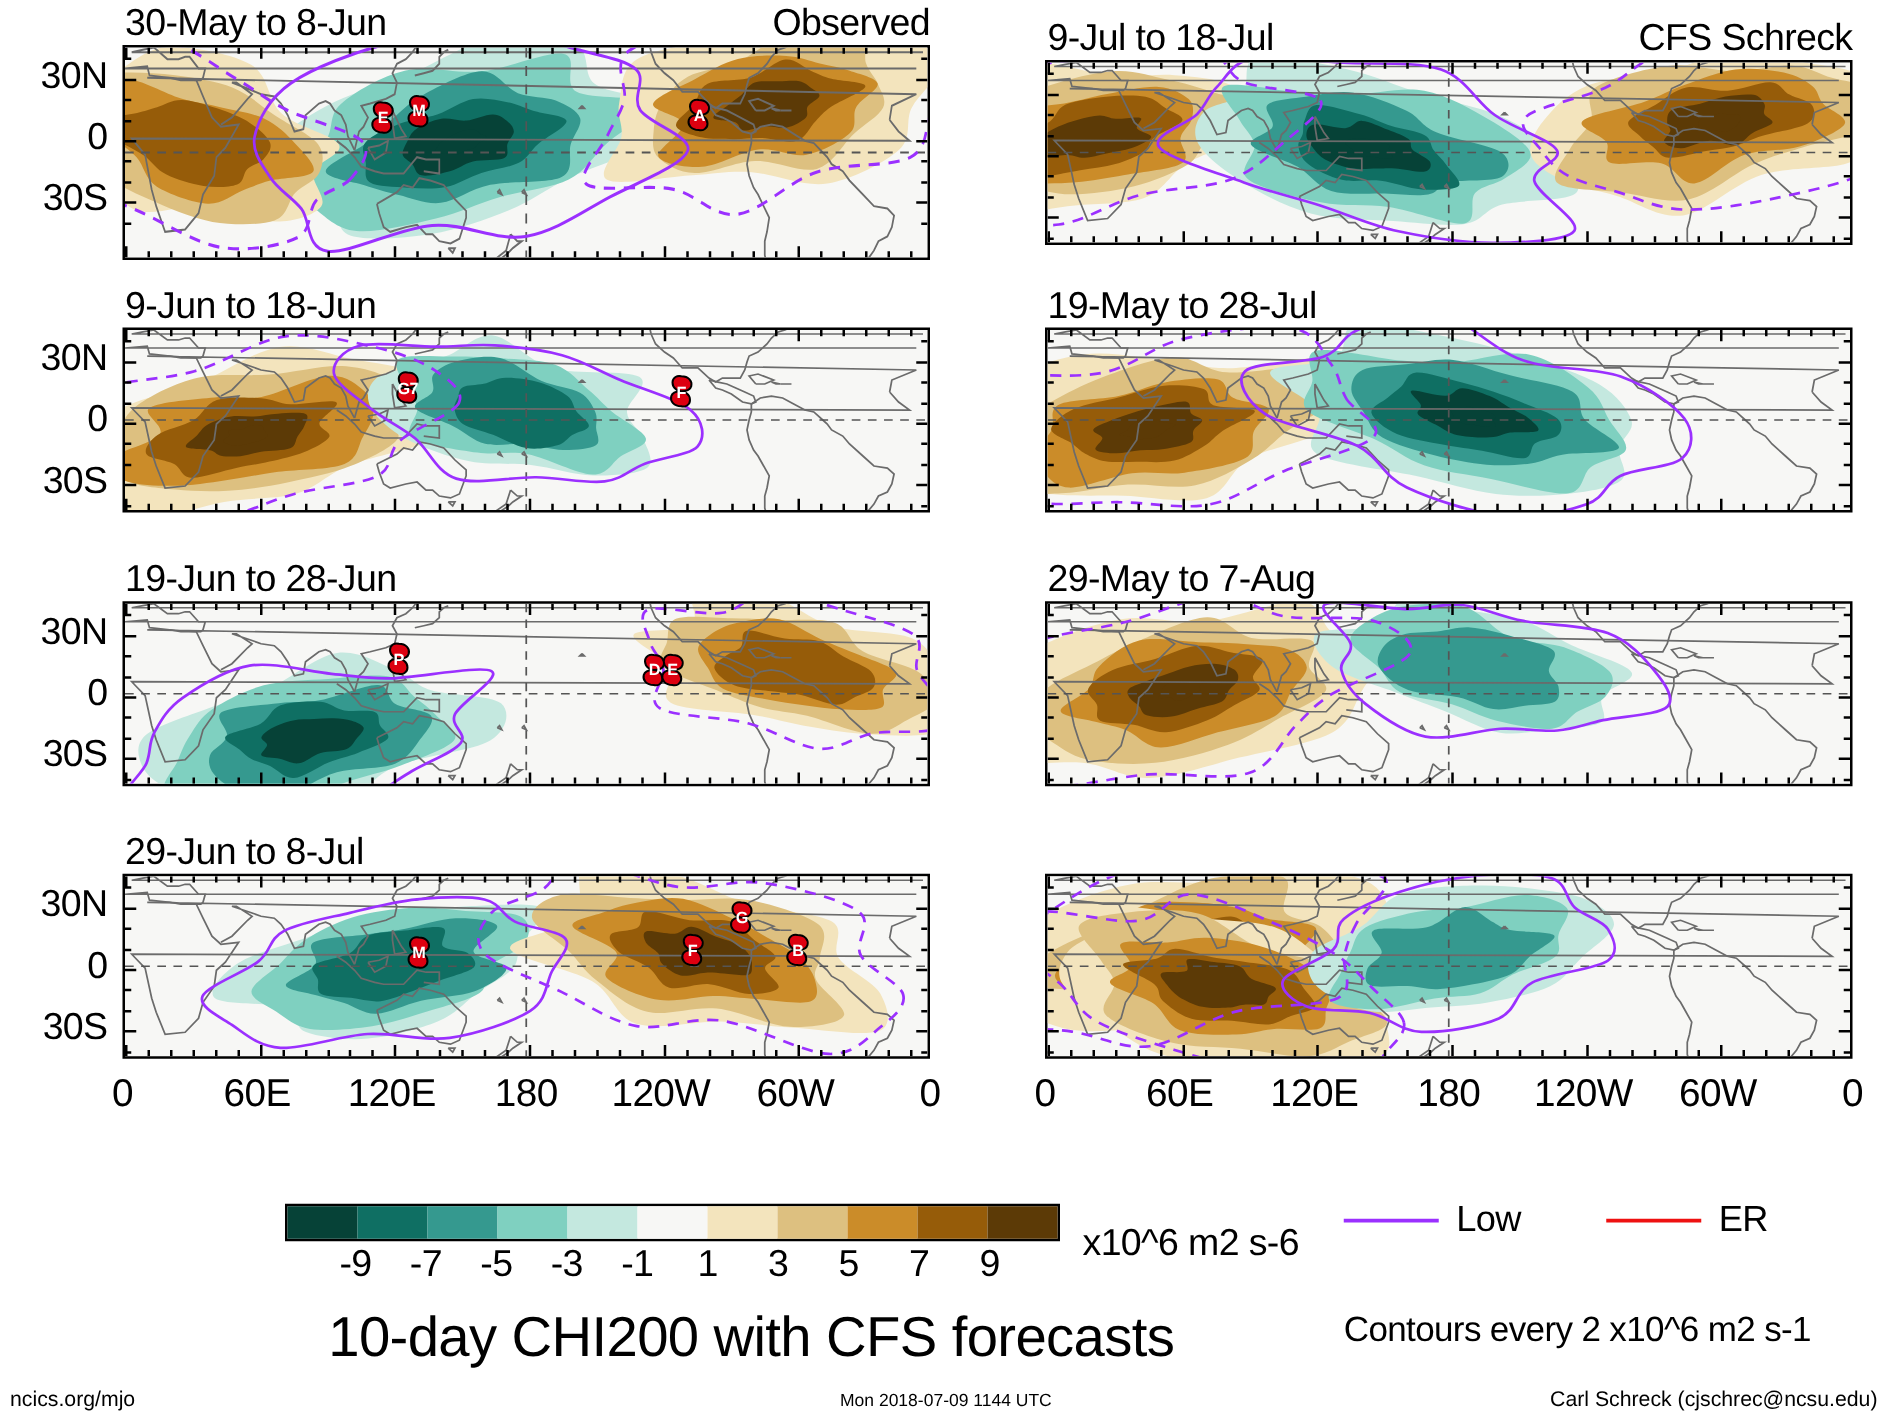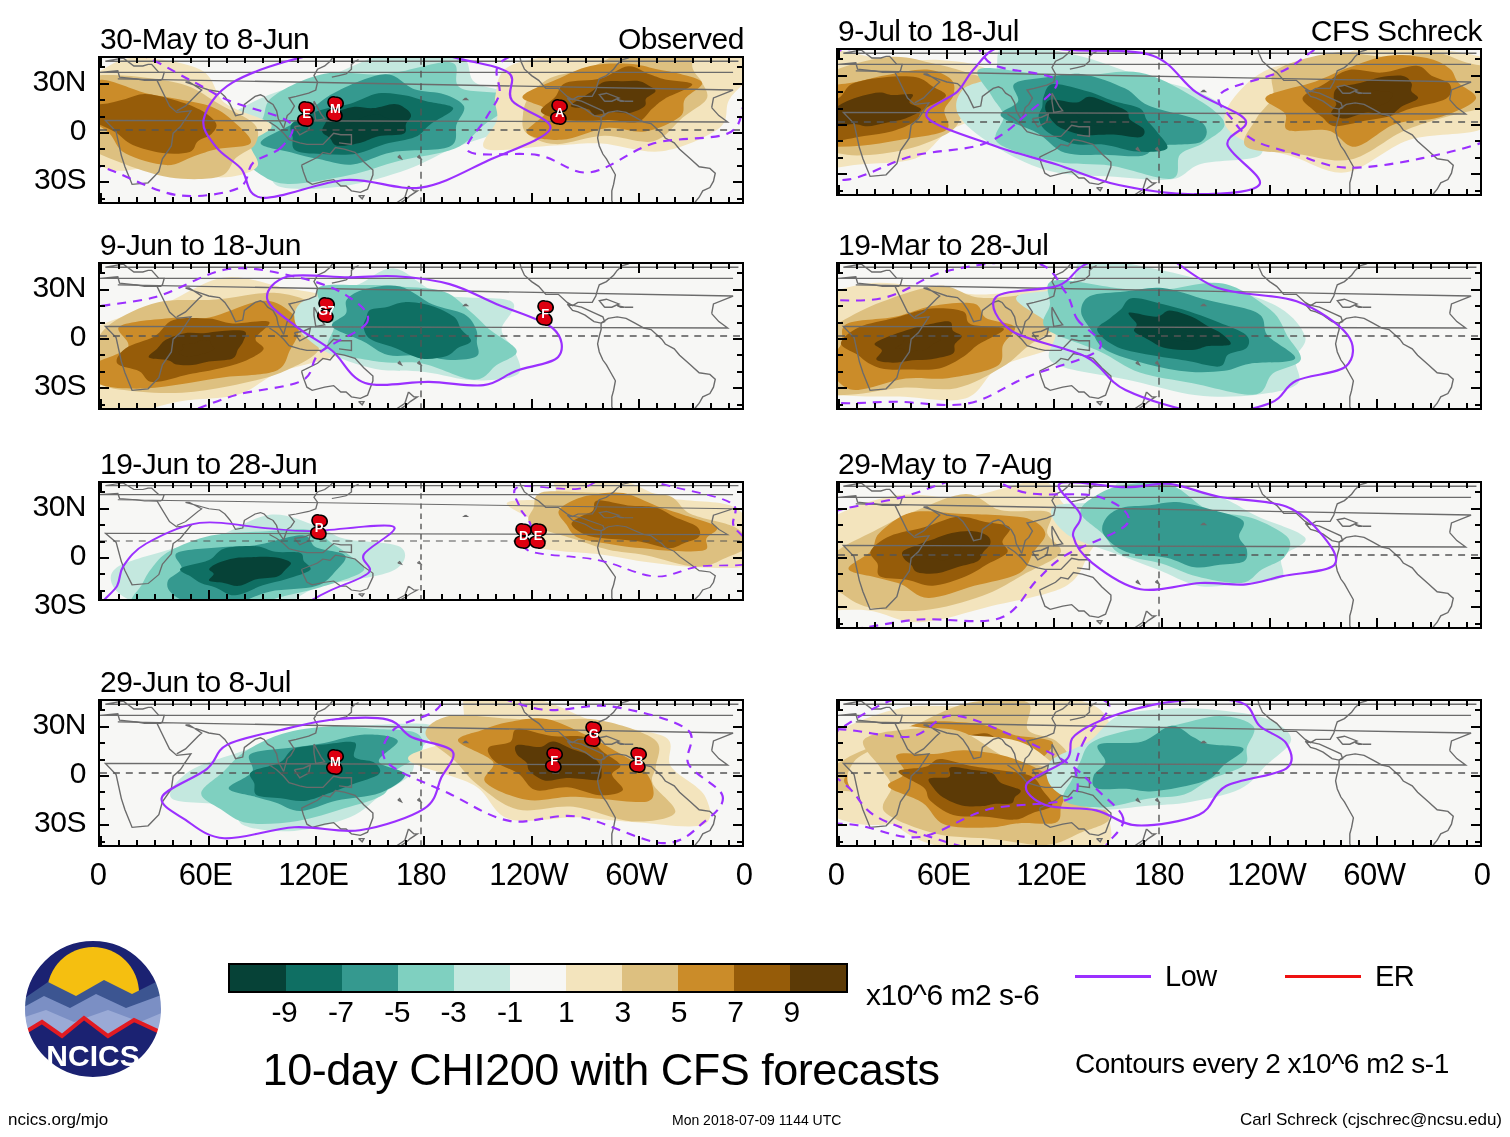--- a/index.html
+++ b/index.html
@@ -134,21 +134,21 @@
   #foot-left   { left: 8px;   top: 1110px; }
   #foot-center { left: 672px; top: 1112px; font-size: 14px; }
   #foot-right  { right: 8px;  top: 1110px; }
 </style>
 </head>
 <body>
 
 <div id="root">
 
   <div id="panels">
-      <div class="panel" style="left: 98px; top: 56px; width: 646px; height: 148px;">
+      <div class="panel" style="left: 98px; top: 36px; width: 646px; height: 172px;">
         <div class="panel-title">30-May to 8-Jun</div>
         <div class="panel-corner">Observed</div>
         <div class="ylab" style="top: 24.6667px;">30N</div>
         <div class="ylab" style="top: 74px;">0</div>
         <div class="ylab" style="top: 123.333px;">30S</div>
         <div class="map-frame">
           <svg class="map-svg" viewBox="0 0 646 148" preserveAspectRatio="none">
             <rect x="0" y="0" width="646" height="148" fill="#f7f7f5"></rect>
             <g>
               <path d="M 422.0,39.6 C 428.4,46.8 427.1,59.9 416.1,68.8 C 405.1,77.6 373.7,84.9 355.9,92.6 C 338.0,100.2 327.3,108.2 309.1,114.7 C 290.8,121.2 267.6,128.5 246.4,131.5 C 225.2,134.5 196.2,136.4 181.9,132.7 C 167.6,129.0 175.8,114.9 160.5,109.5 C 145.2,104.0 96.8,107.2 90.1,100.0 C 83.4,92.8 107.3,76.3 120.4,66.1 C 133.6,55.8 150.9,46.1 168.9,38.3 C 186.9,30.5 207.4,26.7 228.5,19.2 C 249.5,11.8 273.1,-2.8 295.4,-6.4 C 317.7,-10.0 348.5,-7.5 362.2,-2.2 C 375.9,3.1 367.8,18.4 377.8,25.4 C 387.7,32.4 415.6,32.4 422.0,39.6 Z" fill="#c4e8df"></path>
@@ -459,21 +459,21 @@
             <span class="slabel">G7</span>
           </div>
           <div class="storm" style="left: 445.022px; top: 49.3333px;">
             <svg viewBox="0 0 26 30" aria-hidden="true">
               <path d="M13 3 C19 3 22 7 21 11 C20 15 15 15 13 15 C15 15 20 17 20 22 C20 26 16 28 13 27 C7 27 4 23 5 19 C6 15 11 15 13 15 C11 15 6 13 6 8 C6 4 10 2 13 3 Z" fill="#dd0010" stroke="#000" stroke-width="1.6"></path>
             </svg>
             <span class="slabel">F</span>
           </div>
         </div>
       </div>
-      <div class="panel" style="left: 98px; top: 481px; width: 646px; height: 120px;">
+      <div class="panel" style="left: 98px; top: 481px; width: 646px; height: 148px;">
         <div class="panel-title">19-Jun to 28-Jun</div>
         <div class="ylab" style="top: 24.6667px;">30N</div>
         <div class="ylab" style="top: 74px;">0</div>
         <div class="ylab" style="top: 123.333px;">30S</div>
         <div class="map-frame">
           <svg class="map-svg" viewBox="0 0 646 148" preserveAspectRatio="none">
             <rect x="0" y="0" width="646" height="148" fill="#f7f7f5"></rect>
             <g>
               <path d="M 302.7,81.9 C 310.6,88.8 307.7,104.0 294.0,112.4 C 280.3,120.8 238.9,125.3 220.6,132.5 C 202.4,139.7 200.7,147.9 184.5,155.7 C 168.4,163.5 140.5,178.6 123.7,179.1 C 107.0,179.6 98.2,163.1 84.0,158.7 C 69.8,154.3 50.0,157.0 38.4,153.0 C 26.8,148.9 18.0,141.8 14.3,134.4 C 10.7,126.9 7.7,116.3 16.5,108.2 C 25.4,100.1 51.0,92.2 67.3,85.9 C 83.6,79.6 97.2,78.0 114.5,70.4 C 131.7,62.8 153.5,43.0 170.8,40.4 C 188.2,37.9 206.2,50.0 218.8,55.1 C 231.3,60.3 232.4,66.6 246.4,71.1 C 260.4,75.6 294.8,75.0 302.7,81.9 Z" fill="#c4e8df"></path>
               <path d="M 250.2,91.4 C 255.5,97.4 269.8,105.0 265.1,112.0 C 260.4,118.9 236.7,127.1 222.0,133.0 C 207.4,138.8 193.1,141.3 177.4,147.0 C 161.7,152.7 143.0,165.6 127.7,167.3 C 112.5,169.0 101.5,159.4 85.8,157.4 C 70.0,155.3 40.6,159.7 33.3,155.0 C 26.1,150.3 39.3,136.9 42.4,129.2 C 45.5,121.5 47.3,115.8 52.0,108.7 C 56.6,101.7 60.3,93.7 70.3,86.8 C 80.3,79.9 96.2,71.3 111.7,67.1 C 127.3,62.9 146.8,62.9 163.6,61.8 C 180.4,60.6 201.0,57.5 212.5,59.9 C 224.1,62.4 226.6,71.2 232.9,76.4 C 239.2,81.7 244.8,85.5 250.2,91.4 Z" fill="#7fd0c0"></path>
@@ -947,21 +947,21 @@
           <div class="tick-v" style="top: 90.4444px; width: 5px; right: 0px;"></div>
           <div class="tick-v" style="top: 106.889px; width: 5px; left: 0px;"></div>
           <div class="tick-v" style="top: 106.889px; width: 5px; right: 0px;"></div>
           <div class="tick-v" style="top: 123.333px; width: 9px; left: 0px;"></div>
           <div class="tick-v" style="top: 123.333px; width: 9px; right: 0px;"></div>
           <div class="tick-v" style="top: 139.778px; width: 5px; left: 0px;"></div>
           <div class="tick-v" style="top: 139.778px; width: 5px; right: 0px;"></div>
         </div>
       </div>
       <div class="panel" style="left: 836px; top: 262px; width: 646px; height: 148px;">
-        <div class="panel-title">19-Mar to 28-Jul</div>
+        <div class="panel-title">19-May to 28-Jul</div>
         <div class="map-frame">
           <svg class="map-svg" viewBox="0 0 646 148" preserveAspectRatio="none">
             <rect x="0" y="0" width="646" height="148" fill="#f7f7f5"></rect>
             <g>
               <path d="M 233.4,54.5 C 231.2,64.6 233.1,74.9 221.2,83.5 C 209.4,92.1 177.9,96.8 162.3,105.9 C 146.8,115.0 144.9,133.2 128.1,138.3 C 111.3,143.4 81.3,136.8 61.5,136.3 C 41.8,135.9 26.6,136.7 9.5,135.5 C -7.6,134.4 -28.3,133.8 -41.3,129.4 C -54.2,125.1 -62.9,117.4 -68.2,109.3 C -73.5,101.2 -77.0,91.4 -73.1,80.8 C -69.2,70.2 -61.7,55.9 -44.8,45.8 C -27.9,35.7 4.1,23.5 28.4,20.2 C 52.6,16.9 80.6,24.3 100.7,26.2 C 120.7,28.0 126.5,31.9 148.7,31.4 C 171.0,30.8 220.2,19.0 234.3,22.8 C 248.4,26.7 235.5,44.3 233.4,54.5 Z" fill="#f3e4bd"></path>
               <path d="M 233.1,54.5 C 230.0,63.1 204.4,74.6 192.9,83.2 C 181.5,91.9 176.8,99.1 164.5,106.5 C 152.2,113.9 135.7,124.2 119.1,127.6 C 102.5,131.1 82.8,126.0 64.8,127.1 C 46.8,128.2 30.0,133.5 11.2,134.3 C -7.6,135.1 -39.9,137.1 -47.8,132.0 C -55.8,126.8 -39.2,112.0 -36.5,103.6 C -33.8,95.1 -38.1,88.5 -31.6,81.2 C -25.1,73.9 -10.2,66.5 2.4,59.5 C 15.1,52.5 27.6,45.1 44.2,38.9 C 60.8,32.7 85.4,23.0 102.0,22.4 C 118.7,21.7 125.8,33.3 144.1,34.8 C 162.5,36.3 197.0,28.2 211.9,31.5 C 226.7,34.8 236.3,45.9 233.1,54.5 Z" fill="#ddc080"></path>
               <path d="M 177.8,64.6 C 180.6,69.1 169.2,76.2 166.2,83.0 C 163.2,89.8 169.0,99.4 159.7,105.1 C 150.4,110.9 125.7,115.2 110.4,117.3 C 95.1,119.4 83.6,115.8 68.1,117.8 C 52.6,119.9 29.5,130.0 17.5,129.6 C 5.4,129.1 -0.2,120.4 -4.3,115.1 C -8.4,109.9 -8.5,103.8 -7.2,98.2 C -5.9,92.6 1.0,87.7 3.7,81.5 C 6.4,75.4 0.1,66.0 9.1,61.4 C 18.0,56.9 42.9,57.4 57.2,54.3 C 71.4,51.3 81.4,45.4 94.6,43.1 C 107.9,40.8 127.3,38.5 136.5,40.5 C 145.6,42.6 142.5,51.7 149.4,55.7 C 156.3,59.7 175.0,60.0 177.8,64.6 Z" fill="#cb8c29"></path>
               <path d="M 166.9,66.5 C 168.2,70.0 147.9,78.0 141.1,82.8 C 134.3,87.6 132.6,91.3 126.1,95.4 C 119.6,99.5 111.1,105.2 102.0,107.4 C 92.9,109.5 80.7,108.3 71.5,108.4 C 62.2,108.5 53.3,109.0 46.5,107.9 C 39.6,106.8 34.9,104.1 30.4,101.7 C 26.0,99.3 24.3,96.7 19.7,93.3 C 15.1,90.0 2.7,86.2 2.9,81.5 C 3.1,76.8 11.9,69.3 21.1,64.9 C 30.3,60.5 45.8,58.4 57.9,55.2 C 70.0,52.0 82.4,46.9 93.7,45.8 C 105.0,44.7 119.0,45.9 125.7,48.6 C 132.3,51.3 126.6,58.8 133.5,61.8 C 140.4,64.8 165.6,63.1 166.9,66.5 Z" fill="#965c09"></path>
               <path d="M 124.5,74.3 C 124.8,76.6 119.0,79.6 117.5,82.6 C 116.0,85.6 119.3,89.7 115.4,92.3 C 111.5,94.8 100.7,96.7 93.9,97.8 C 87.1,98.9 81.3,98.3 74.8,98.8 C 68.4,99.4 61.2,101.4 55.2,101.4 C 49.2,101.3 40.6,100.5 38.8,98.4 C 37.0,96.4 44.6,91.6 44.2,88.9 C 43.9,86.1 35.5,84.3 36.9,81.8 C 38.2,79.3 46.9,76.2 52.2,74.0 C 57.6,71.7 62.9,69.9 68.8,68.0 C 74.7,66.2 80.4,64.4 87.6,62.9 C 94.8,61.4 107.1,58.0 111.8,59.0 C 116.5,60.0 113.6,66.2 115.7,68.7 C 117.8,71.2 124.2,71.9 124.5,74.3 Z" fill="#5c3a06"></path>
               <path d="M 103.0,78.2 C 102.9,79.2 97.3,81.1 95.5,82.4 C 93.7,83.6 93.5,84.4 91.9,85.5 C 90.4,86.5 88.4,88.0 86.1,88.6 C 83.8,89.2 81.2,88.7 78.3,89.2 C 75.3,89.7 70.4,91.6 68.5,91.4 C 66.5,91.2 68.1,88.6 66.4,87.8 C 64.6,86.9 58.2,87.3 57.9,86.4 C 57.7,85.4 63.2,83.4 64.7,82.1 C 66.2,80.7 65.3,79.5 67.0,78.2 C 68.6,77.0 71.6,75.0 74.3,74.6 C 77.0,74.2 80.4,75.6 83.1,75.7 C 85.7,75.9 87.8,75.2 90.0,75.3 C 92.2,75.4 93.8,75.9 96.0,76.3 C 98.2,76.8 103.1,77.2 103.0,78.2 Z" fill="#5c3a06"></path>
@@ -1384,40 +1384,20 @@
           <span style="left: 107.667px;">60E</span>
           <span style="left: 215.333px;">120E</span>
           <span style="left: 323px;">180</span>
           <span style="left: 430.667px;">120W</span>
           <span style="left: 538.333px;">60W</span>
           <span style="left: 646px;">0</span>
         </div>
       </div>
     </div>
 
-  <div id="logo">
-    <svg viewBox="0 0 142 142" width="142" height="142" aria-hidden="true">
-      <defs>
-        <clipPath id="logoclip">
-            <circle cx="71" cy="71" r="69"></circle>
-          </clipPath>
-      </defs>
-      <g clip-path="url(#logoclip)">
-        <rect x="0" y="0" width="142" height="142" fill="#1b2272"></rect>
-        <circle cx="71" cy="55" r="46" fill="#f5bf10"></circle>
-        <path d="M0,62 L26,44 L54,58 L82,42 L110,56 L142,40 L142,78 L0,78 Z" fill="#3c5591"></path>
-        <path d="M0,70 L22,58 L48,70 L74,56 L104,70 L142,56 L142,92 L0,92 Z" fill="#7b8fc4"></path>
-        <path d="M0,80 L24,72 L52,84 L86,72 L118,84 L142,74 L142,102 L0,102 Z" fill="#9aaad6"></path>
-        <path d="M0,96 L20,84 L40,98 L62,80 L86,98 L112,82 L142,96 L142,142 L0,142 Z" fill="#1b2272"></path>
-        <path d="M0,96 L20,84 L40,98 L62,80 L86,98 L112,82 L142,96" fill="none" stroke="#e11b22" stroke-width="4"></path>
-      </g>
-      <circle cx="71" cy="71" r="69" fill="none" stroke="#ffffff" stroke-width="2"></circle>
-      <text x="71" y="128" text-anchor="middle" font-family="Liberation Sans, sans-serif" font-size="30" font-weight="bold" fill="#ffffff">NCICS</text>
-    </svg>
-  </div>
 
   <div id="colorbar-wrap">
     <div id="colorbar">
         <div style="background: rgb(6, 66, 55);"></div>
         <div style="background: rgb(15, 111, 99);"></div>
         <div style="background: rgb(53, 153, 143);"></div>
         <div style="background: rgb(127, 208, 192);"></div>
         <div style="background: rgb(196, 232, 223);"></div>
         <div style="background: rgb(247, 247, 245);"></div>
         <div style="background: rgb(243, 228, 189);"></div>

